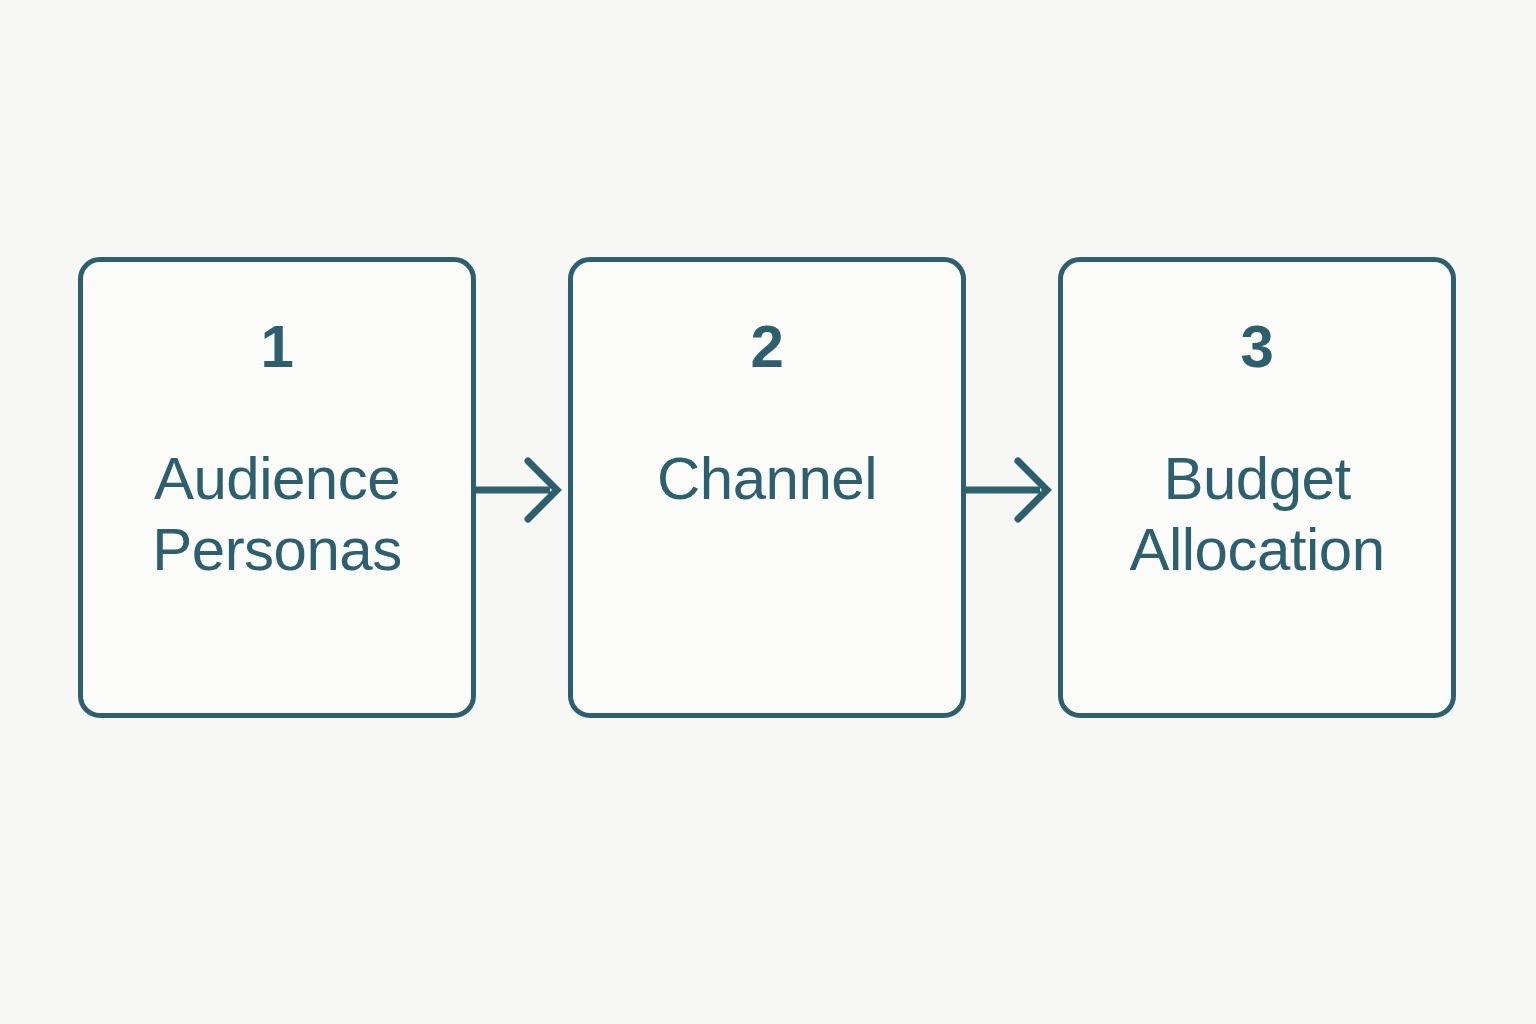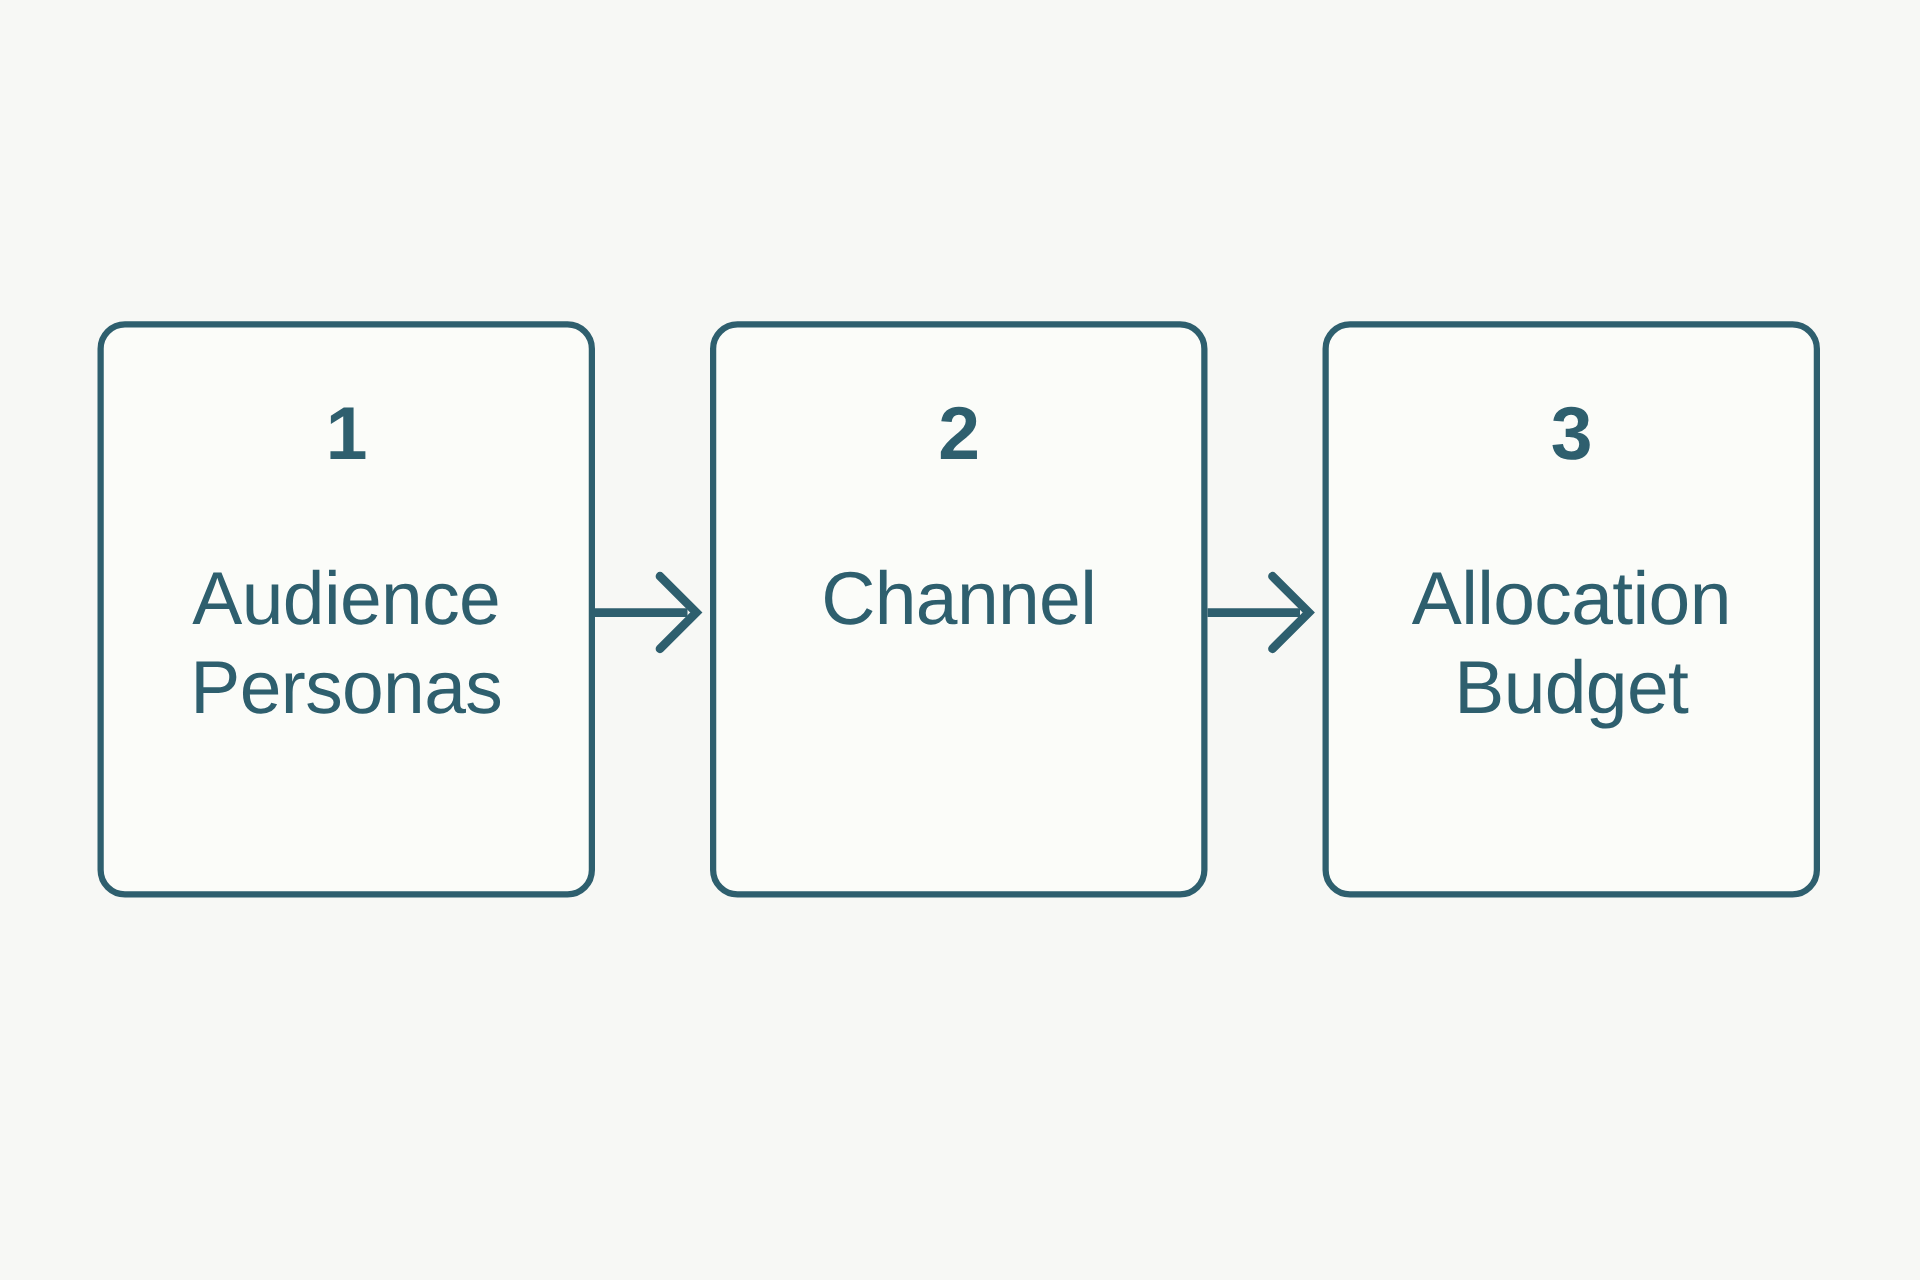--- a/index.html
+++ b/index.html
@@ -102,19 +102,19 @@
     <div class="connector">
       <svg width="92" height="120" viewBox="0 0 92 120" aria-hidden="true">
         <line class="stroke" x1="0" y1="60" x2="74" y2="60"></line>
         <polyline class="stroke" points="52,31 81,60 52,89" stroke-linecap="round" stroke-linejoin="miter"></polyline>
       </svg>
     </div>
 
     <div class="step">
       <div class="step-number">3</div>
       <div class="step-title">
+        <span>Budget</span>
         <span>Allocation</span>
-        <span>Budget</span>
       </div>
     </div>
 
   </div>
 </div>
 
 </body></html>

